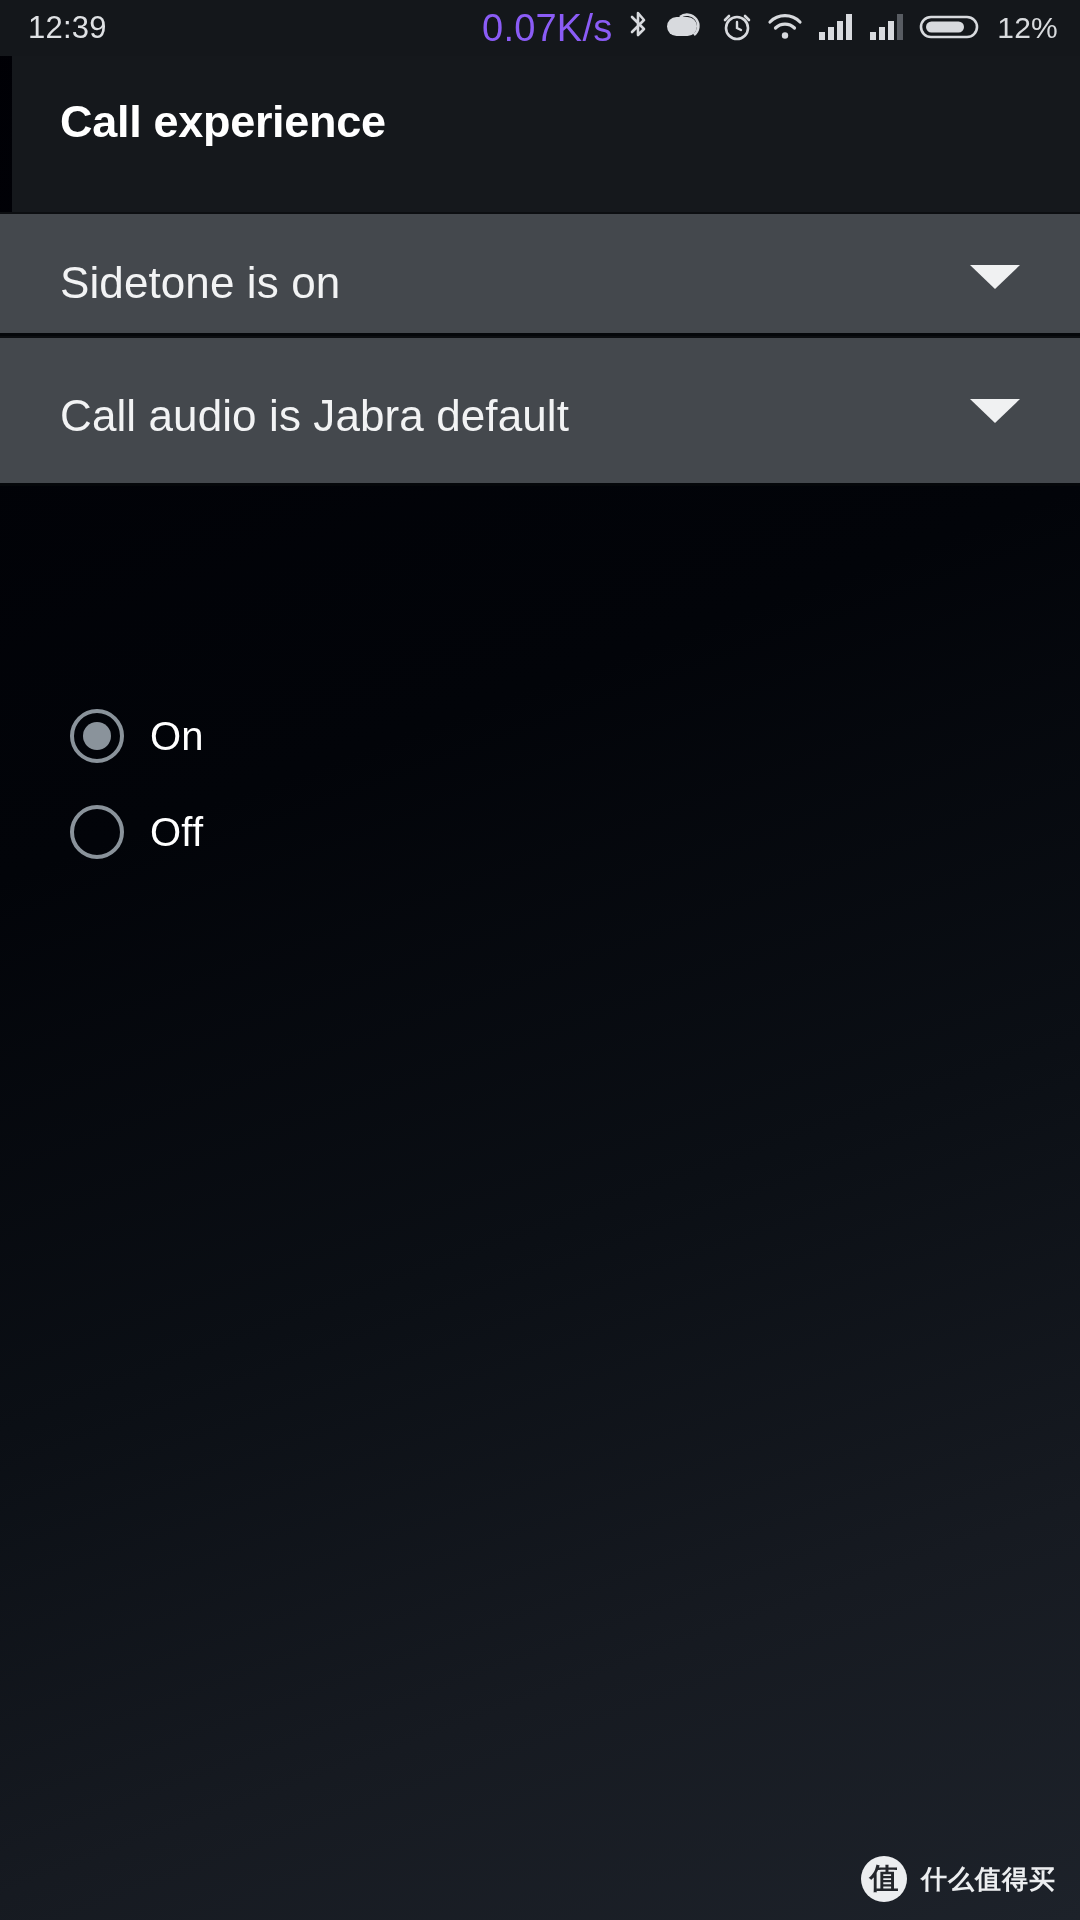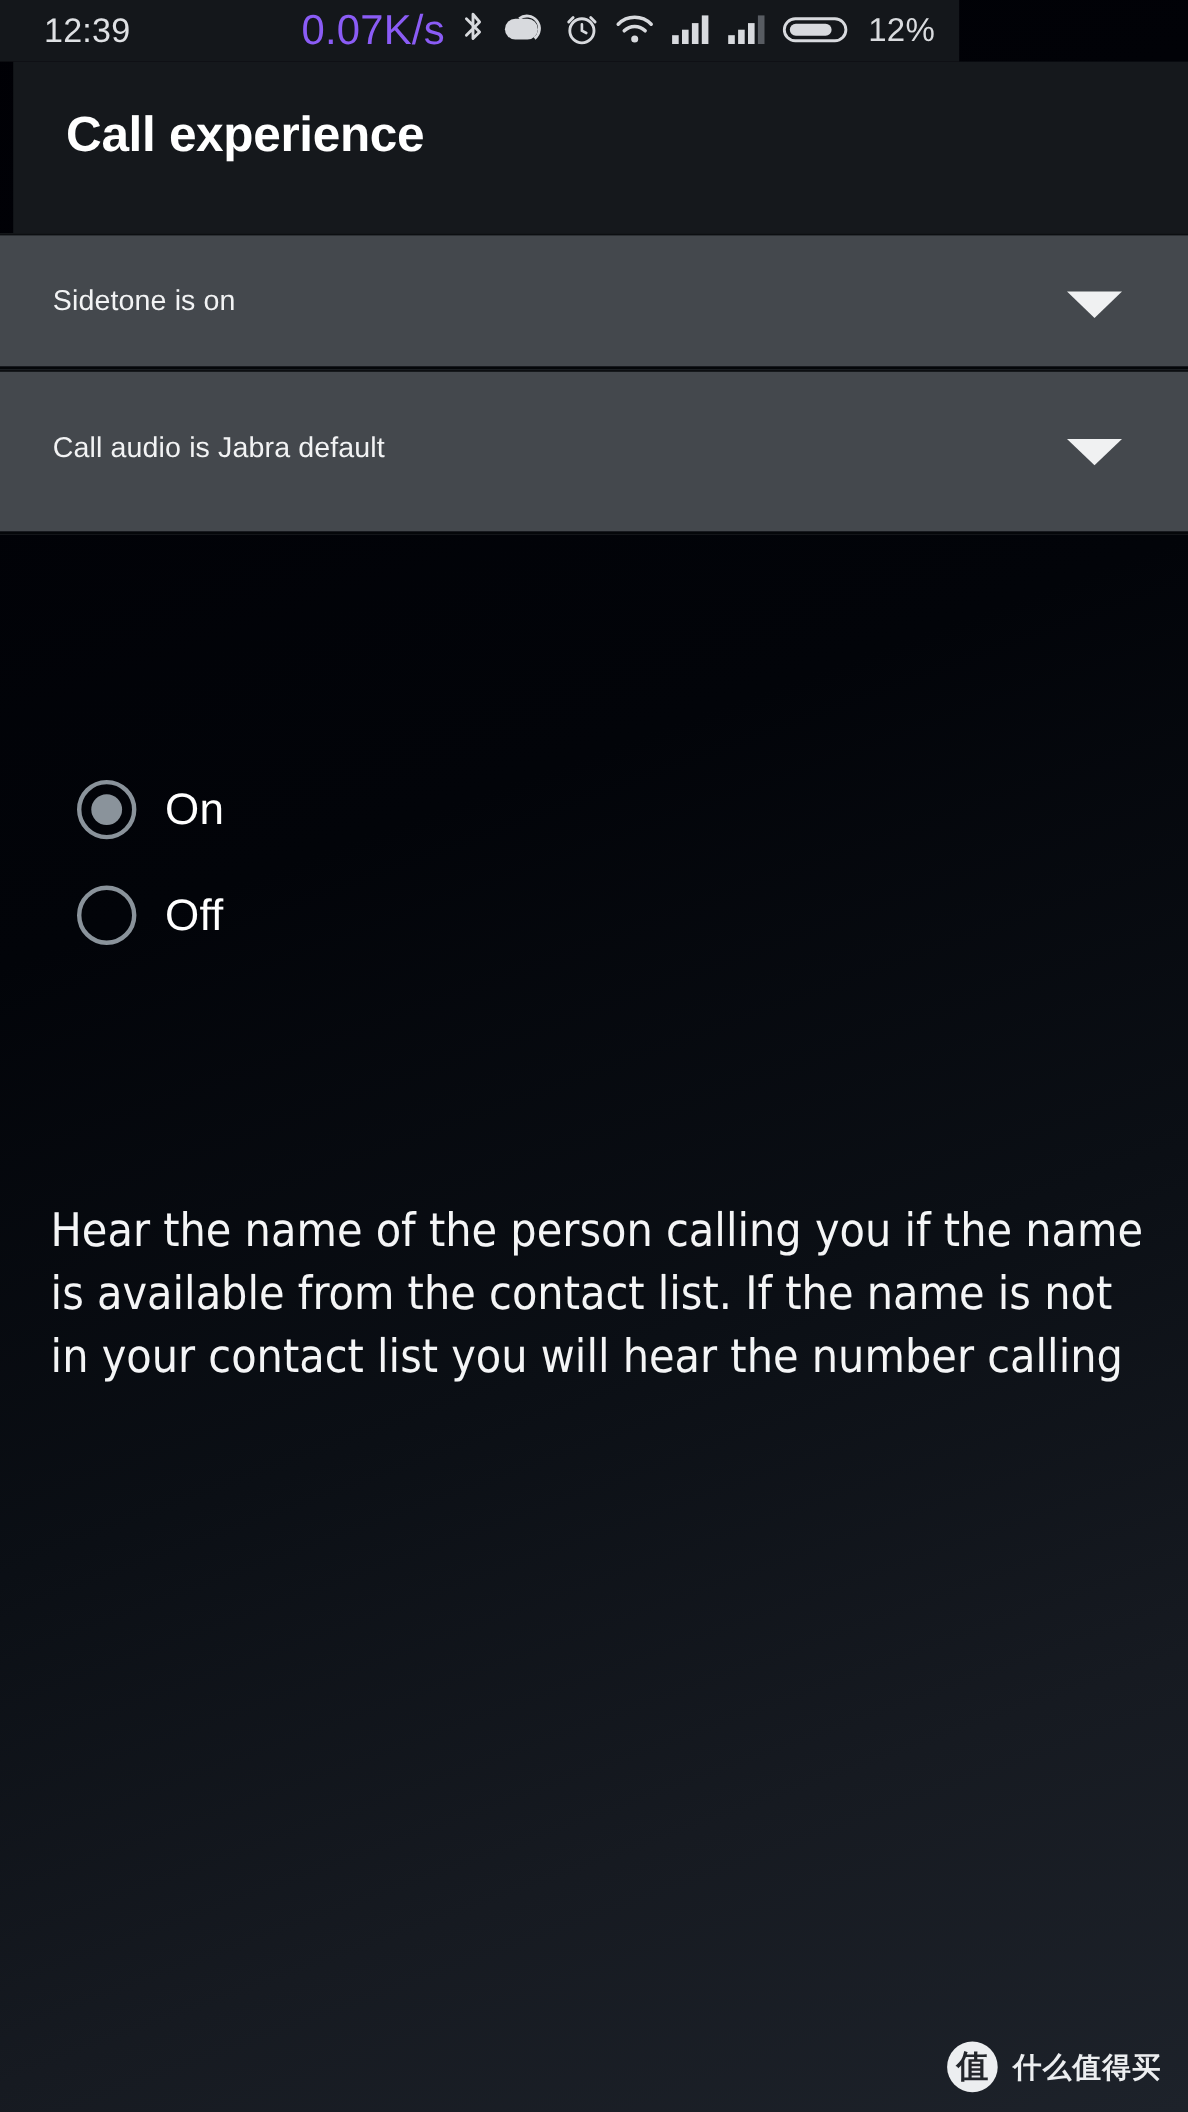--- a/index.html
+++ b/index.html
@@ -11,24 +11,24 @@
   }
   #screen {
     position:relative;
     width:1080px; height:1920px;
     background:linear-gradient(160deg,#000005 0%, #020409 38%, #0b0f15 62%, #161a21 82%, #1d222a 100%);
   }
 
   
   #statusbar {
     position:absolute; top:0; left:0;
-    width:872px; height:56px;
+    width:1080px; height:56px;
     background:#14171b;
     display:flex; align-items:center;
-    padding:0 22px 0 40px;
+    padding:0 22px 0 28px;
     color:#d8dade;
   }
   #clock { font-size:31px; letter-spacing:.2px; color:#dfe1e4; }
   #status-right {
     margin-left:auto;
     display:flex; align-items:center; gap:13px;
   }
   #netspeed { font-size:38px; color:#8b5cf6; letter-spacing:.2px; }
   .sicon { display:block; }
   #battpct { font-size:30px; color:#d9dbde; margin-left:3px; letter-spacing:.2px; }
@@ -49,22 +49,22 @@
   #rows { position:absolute; top:212px; left:0; width:1080px; }
   .row {
     position:relative;
     width:1080px;
     background:#44484d;
     border-top:2px solid #0c0e11;
     border-bottom:3px solid #05070a;
     display:flex; align-items:center;
   }
   .row .row-label {
-    position:absolute; left:48px;
-    font-size:26px; color:#f2f3f4;
+    position:absolute; left:60px;
+    font-size:44px; color:#f2f3f4;
     letter-spacing:.1px;
   }
   .row .caret {
     position:absolute; right:60px;
     width:0; height:0;
     border-left:25px solid transparent;
     border-right:25px solid transparent;
   }
   .caret.down { border-top:24px solid #f0f1f2; }
   .caret.up   { border-bottom:24px solid #f0f1f2; }
@@ -232,20 +232,19 @@
 
     <div class="opt">
       <span class="radio off">
         
       </span>
       <span class="opt-label">Off</span>
     </div>
 
   </div>
 
-  <div id="description">Hear the name of the person calling you if the name is available from the contact list. If the name is not in your contact list you will hear the number calling</div>
 
   <div id="watermark">
     <span id="wm-badge">值</span>
     <span id="wm-text">什么值得买</span>
   </div>
 
 </div>
 
 </body></html>

